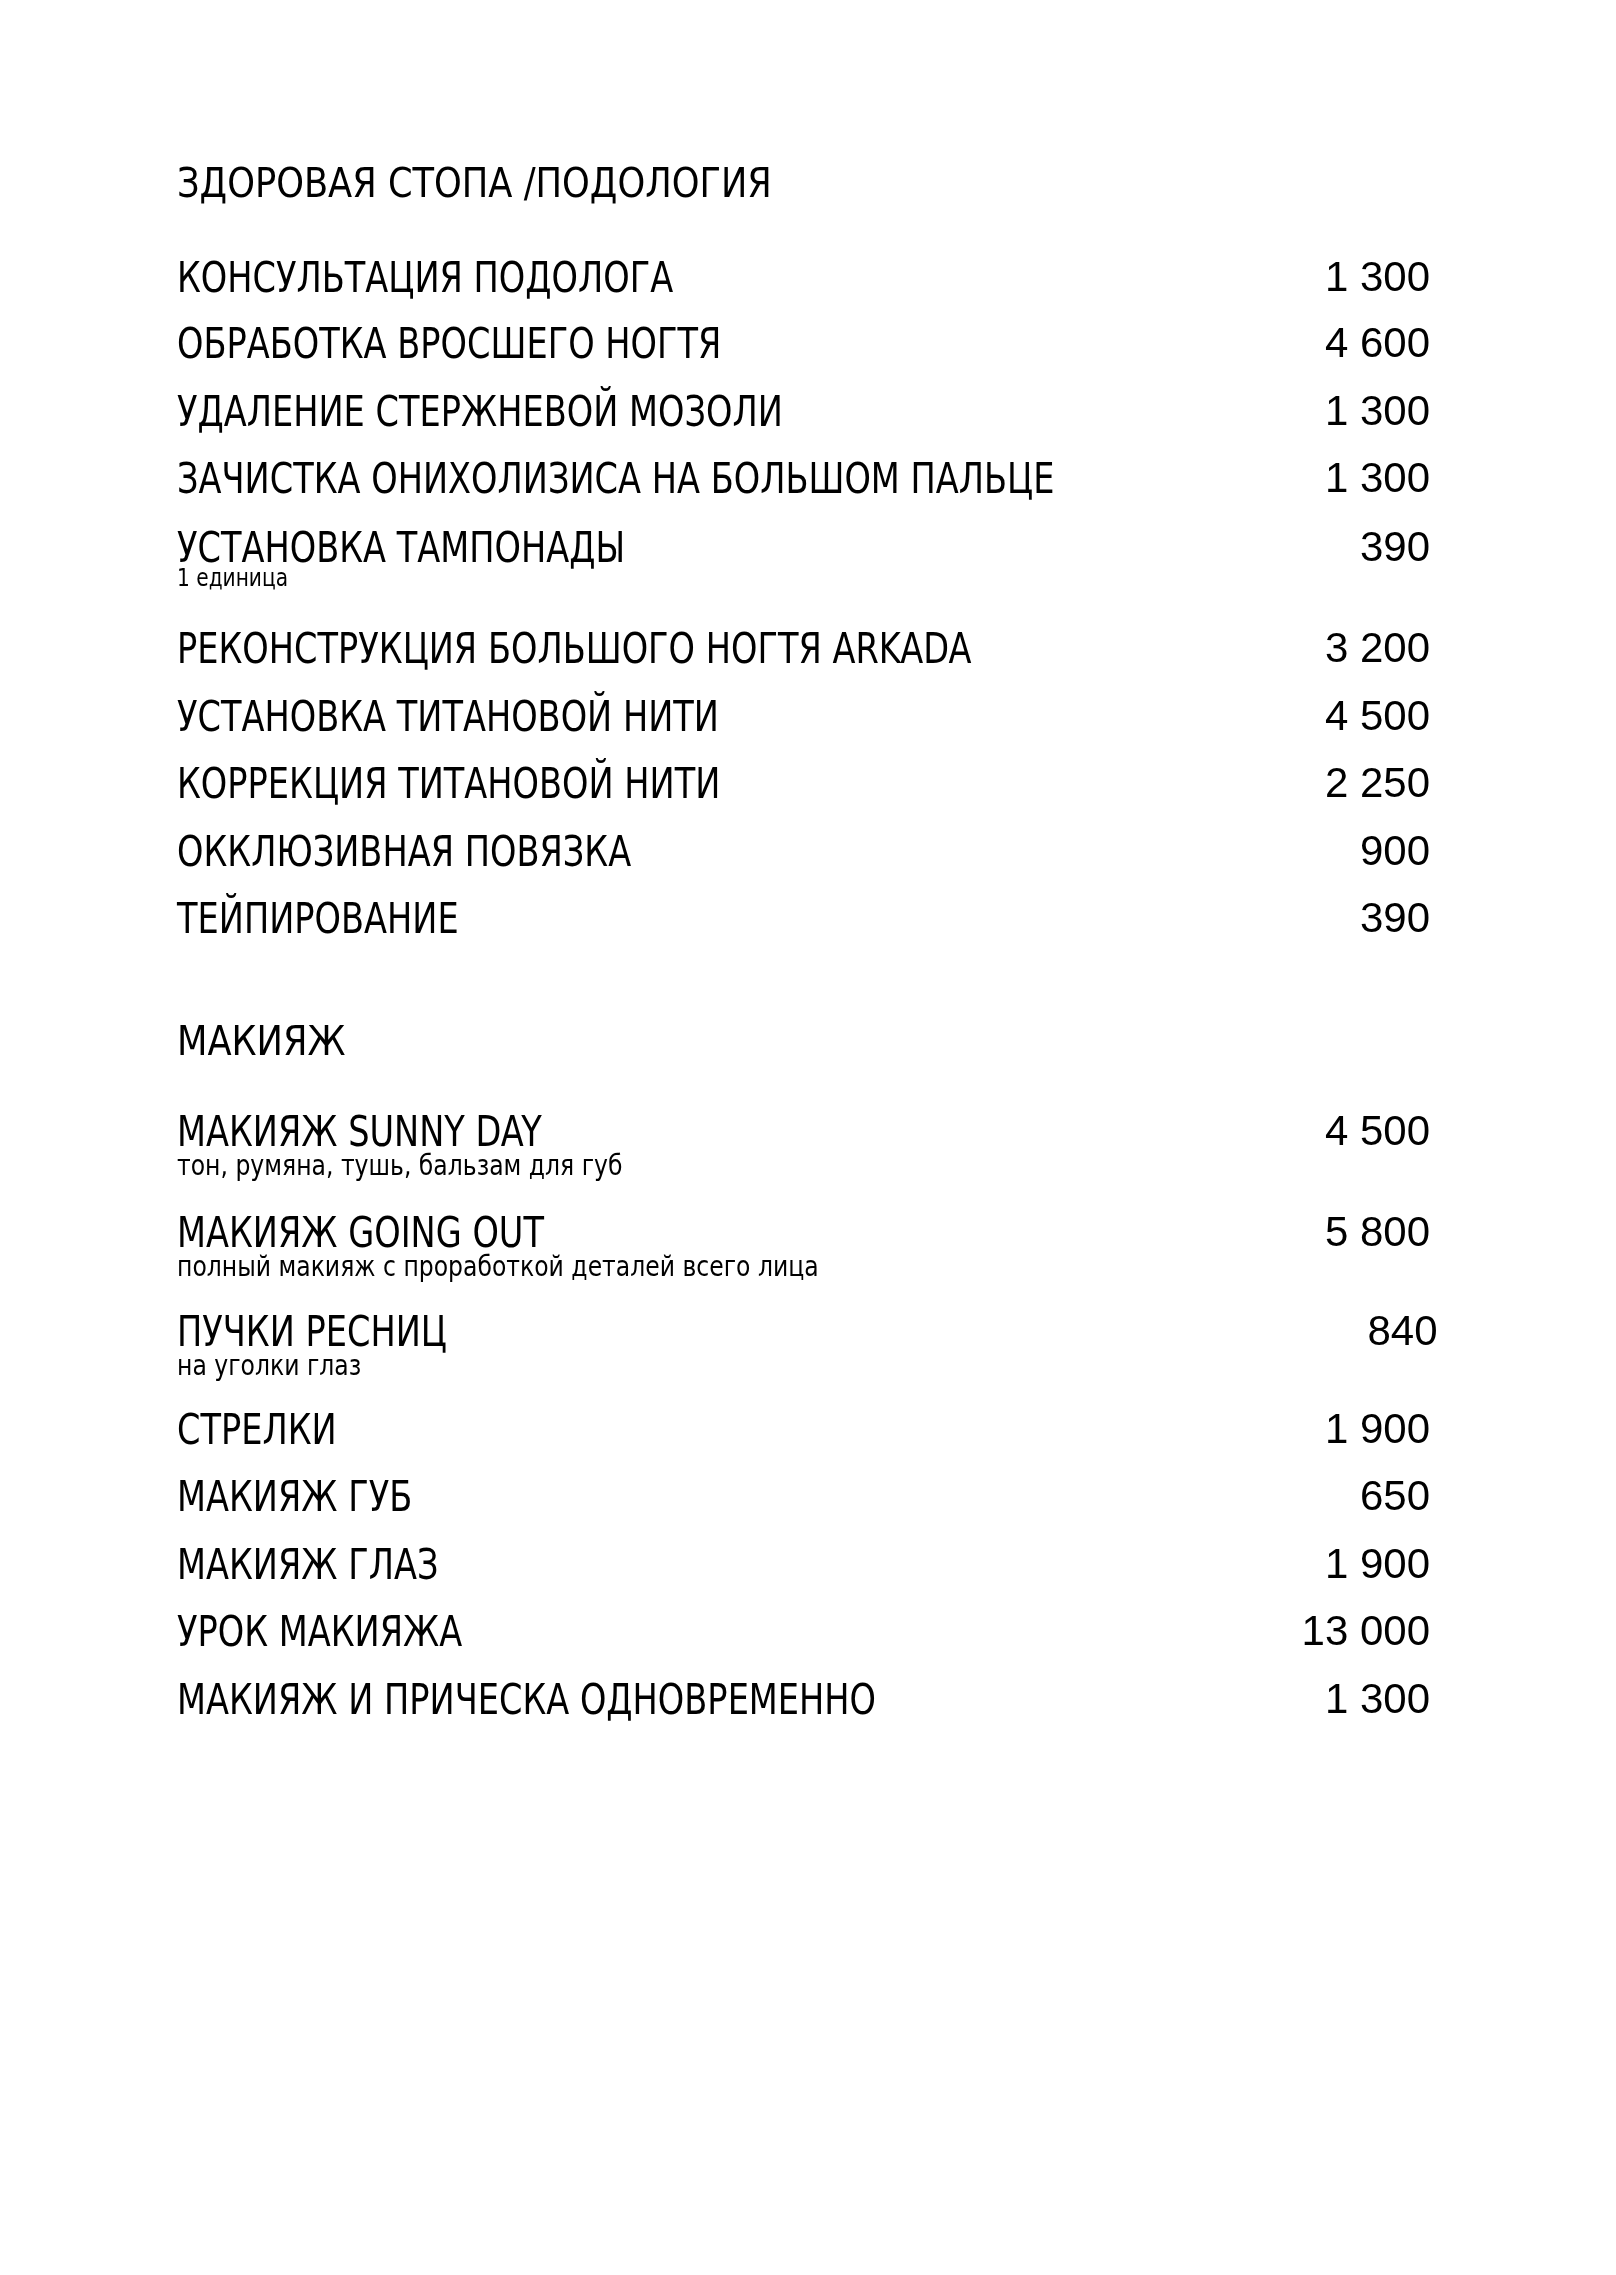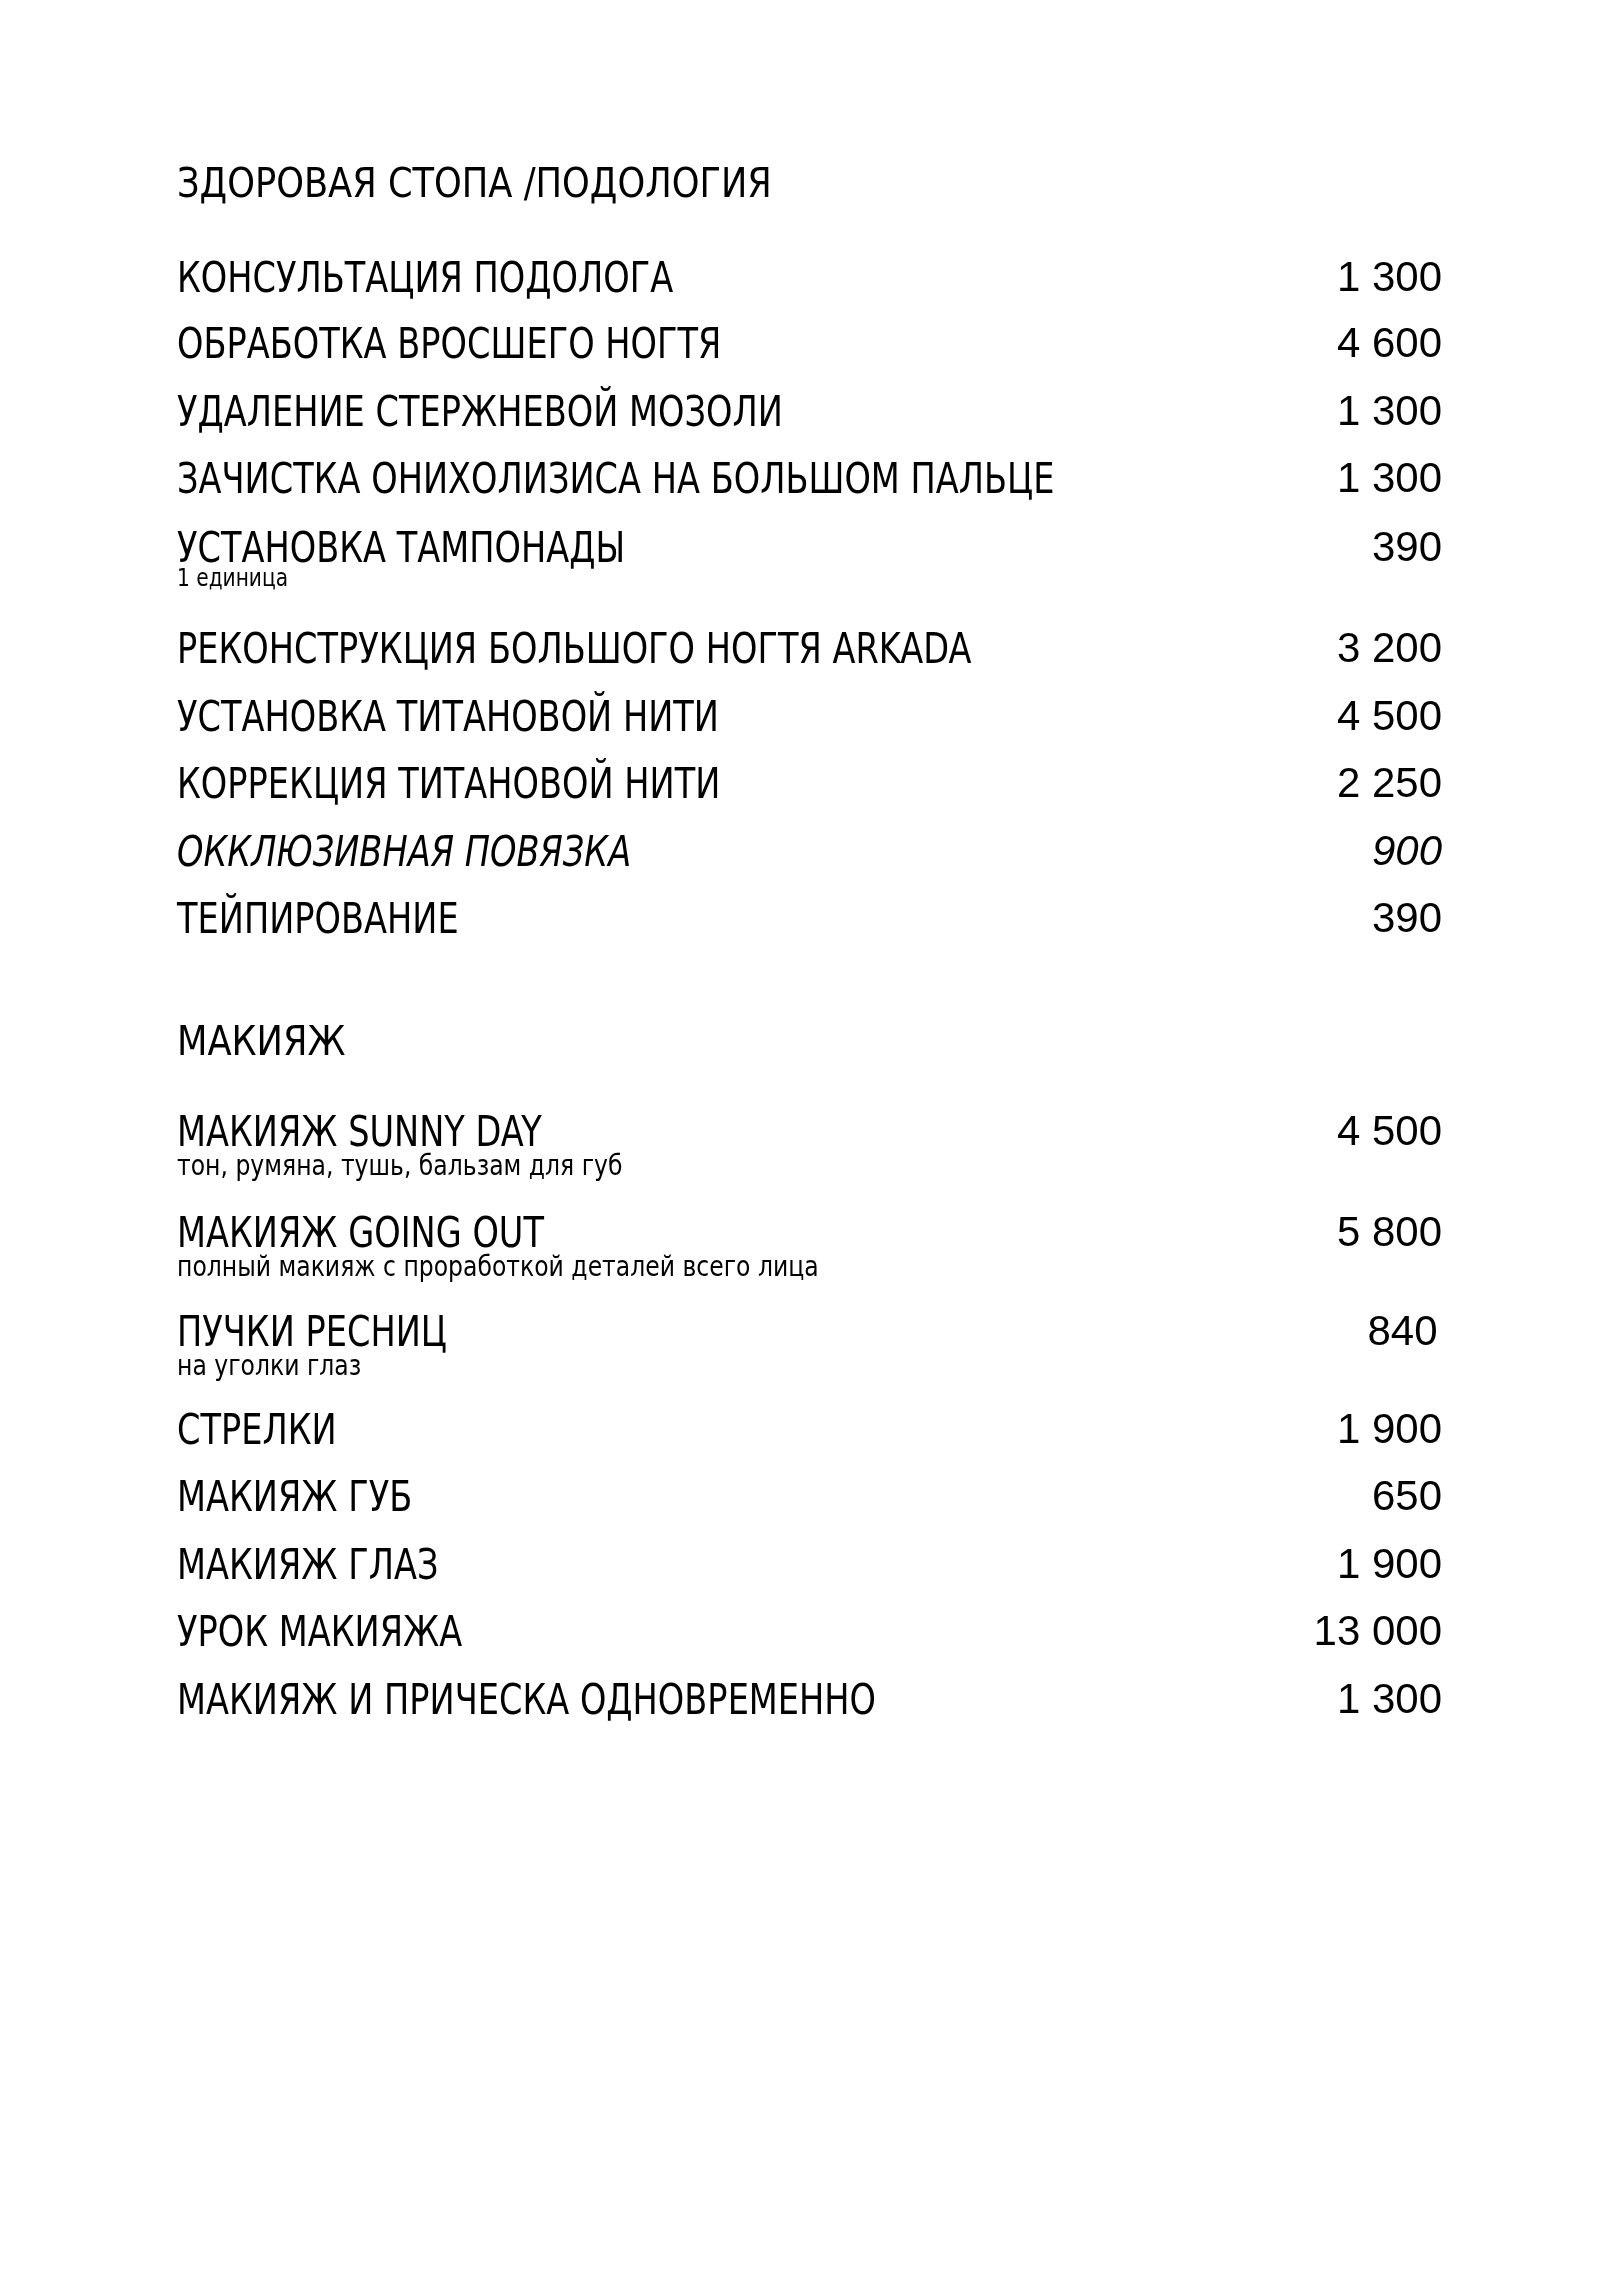--- a/index.html
+++ b/index.html
@@ -21,21 +21,21 @@
   }
   .note {
     position: absolute; left: 0;
     font-family: "DejaVu Sans", sans-serif; line-height: 1;
     transform-origin: left top; transform: scaleX(0.84);
     white-space: nowrap;
   }
   .note.small { top: 39px; font-size: 24px; }
   .note.med   { top: 41px; font-size: 28px; }
   .price {
-    position: absolute; right: 0; top: -0.9px;
+    position: absolute; right: 12px; top: -0.9px;
     font-family: "Liberation Sans", sans-serif; font-size: 42px; line-height: 1;
     white-space: nowrap; text-align: right;
   }
   .price.nudge { right: 4.5px; }
 </style>
 </head>
 <body>
 
 <div class="page">
 
@@ -67,21 +67,21 @@
     <span class="price">3 200</span>
   </div>
   <div class="row" style="top:696px;">
     <span class="name">УСТАНОВКА ТИТАНОВОЙ НИТИ</span>
     <span class="price">4 500</span>
   </div>
   <div class="row" style="top:763px;">
     <span class="name">КОРРЕКЦИЯ ТИТАНОВОЙ НИТИ</span>
     <span class="price">2 250</span>
   </div>
-  <div class="row" style="top:831px;font-style:italic;">
+  <div class="row" style="top:831px;">
     <span class="name">ОККЛЮЗИВНАЯ ПОВЯЗКА</span>
     <span class="price">900</span>
   </div>
   <div class="row" style="top:898px;">
     <span class="name">ТЕЙПИРОВАНИЕ</span>
     <span class="price">390</span>
   </div>
 
   <h2 class="section-title" style="top:1021px;">МАКИЯЖ</h2>
 

